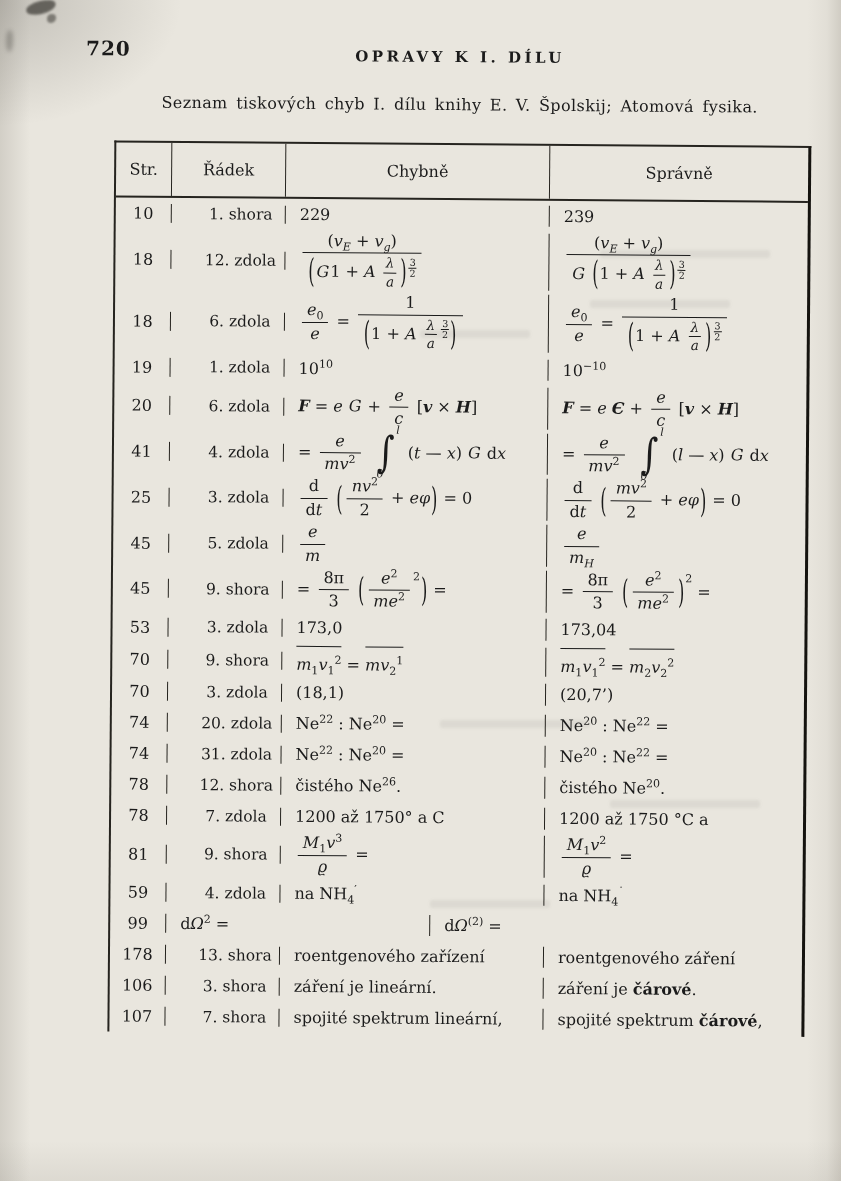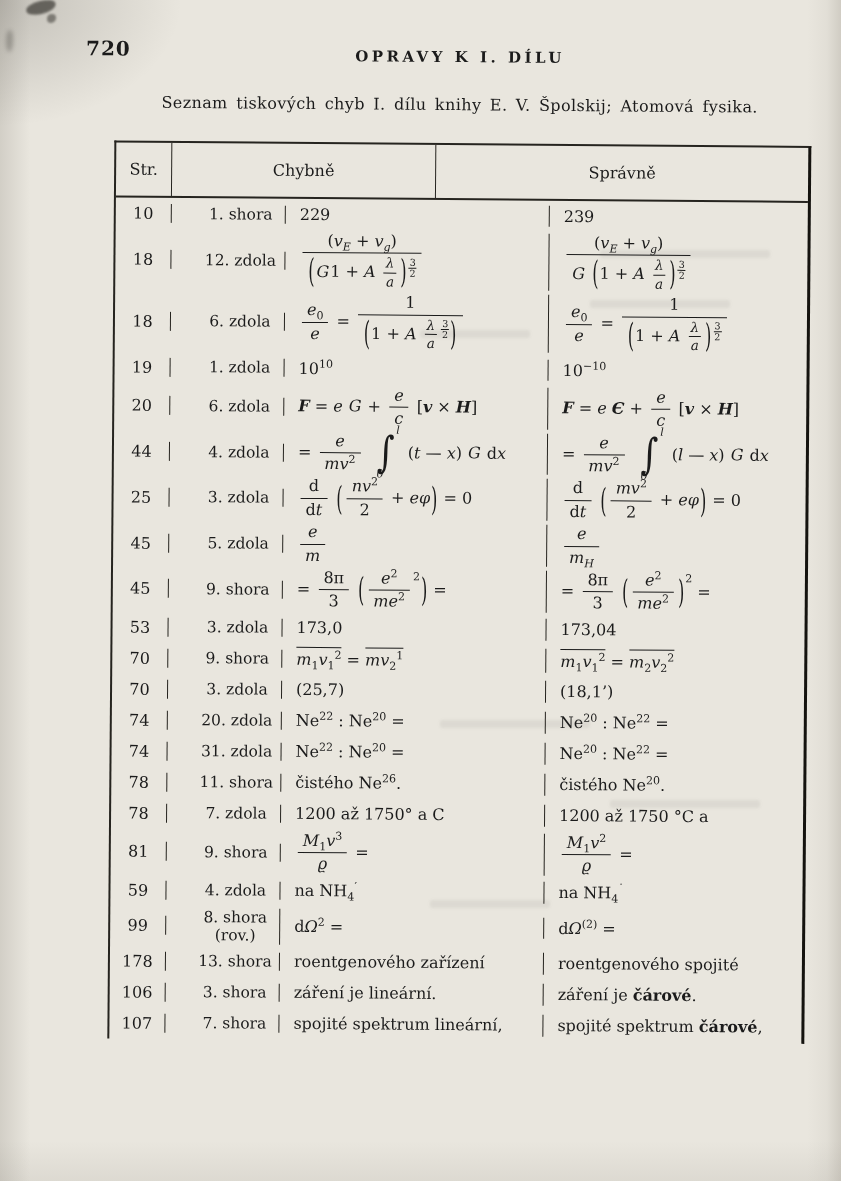--- a/index.html
+++ b/index.html
@@ -50,21 +50,21 @@
   .fr .nu{display:block; border-bottom:1px solid #1b1b1b; padding:0 5px 2px; line-height:1.15;}
   .fr .de{display:block; padding:2px 5px 0; line-height:1.15;}
   .fr.fs{font-size:13.5px; margin:0 3px;}
   .fr.fs .nu{padding:0 2px 1px;}
   .fr.fs .de{padding:1px 2px 0;}
   .sf{display:inline-flex; flex-direction:column; font-size:9.5px; line-height:1.05;
       text-align:center; vertical-align:12px; margin-left:1px;}
   .sf span:first-child{border-bottom:1px solid #1b1b1b; padding:0 1px;}
   .bp{display:inline-block; transform:scaleY(2.05); font-weight:300; padding:0 1px; vertical-align:middle;}
   .hi2{vertical-align:15px; font-size:11px;}
-  .ovl{display:inline-block; border-top:1px solid #1b1b1b; padding-top:1px;}
+  .ovl{display:inline-block; border-top:1px solid #1b1b1b; padding-top:7px;}
   .int{position:relative; display:inline-block; width:16px; margin:0 10px 0 8px; vertical-align:middle;}
   .isym{display:inline-block; font-size:34px; line-height:30px; transform:scaleY(1.25);}
   .il{position:absolute; top:-13px; right:-7px; font-size:11px;}
   .ib{position:absolute; bottom:-13px; left:0px; font-size:11px;}
   .ge{font-style:italic; font-weight:bold;}
   .g{margin:0 1px;}
 </style>
 </head>
 <body>
 
@@ -80,20 +80,21 @@
   <div class="ghost" style="left:430px;top:900px;width:120px;"></div>
 
   <div class="content">
     <div class="pageno">720</div>
     <div class="runtitle">OPRAVY K I. DÍLU</div>
     <div class="subtitle">Seznam tiskových chyb I. dílu knihy E. V. Špolskij; Atomová fysika.</div>
 
     <div class="tbl">
       <div class="hrow">
         <div class="c c1">Str.</div>
+        <div class="c c2">Řádek</div>
         <div class="c c3">Chybně</div>
         <div class="c c4">Správně</div>
       </div>
       <div id="rows">
   <div class="row">
     <div class="c c1">
               <span class="v">10</span>
             </div>
     <div class="c c2">
               <span class="v">1. shora</span>
@@ -209,21 +210,21 @@
     <div class="c c4">
               <span class="cw"><b><i>F</i></b> = <i>e</i> <span class="ge">Є</span> + <span class="fr">
                   <span class="nu"><i>e</i></span>
                   <span class="de"><i>c</i></span>
                 </span> [<b><i>v</i></b> × <b><i>H</i></b>]</span>
             </div>
   </div>
 
   <div class="row">
     <div class="c c1">
-              <span class="v">44</span>
+              <span class="v">41</span>
             </div>
     <div class="c c2">
               <span class="v">4. zdola</span>
             </div>
     <div class="c c3">
               <span class="cw">= <span class="fr">
                   <span class="nu"><i>e</i></span>
                   <span class="de"><i>mv</i><sup>2</sup></span>
                 </span> <span class="int"><span class="isym">∫</span><span class="il"><i>l</i></span><span class="ib"><i>0</i></span></span> (<i>t</i> — <i>x</i>) <i class="g">G</i> d<i>x</i></span>
             </div>
@@ -341,24 +342,24 @@
   </div>
 
   <div class="row">
     <div class="c c1">
               <span class="v">70</span>
             </div>
     <div class="c c2">
               <span class="v">3. zdola</span>
             </div>
     <div class="c c3">
-              <span class="cw">(25,7)</span>
-            </div>
-    <div class="c c4">
-              <span class="cw">(18,1’)</span>
+              <span class="cw">(18,1)</span>
+            </div>
+    <div class="c c4">
+              <span class="cw">(20,7’)</span>
             </div>
   </div>
 
   <div class="row">
     <div class="c c1">
               <span class="v">74</span>
             </div>
     <div class="c c2">
               <span class="v">20. zdola</span>
             </div>
@@ -383,21 +384,21 @@
     <div class="c c4">
               <span class="cw">Ne<sup>20</sup> : Ne<sup>22</sup> =</span>
             </div>
   </div>
 
   <div class="row">
     <div class="c c1">
               <span class="v">78</span>
             </div>
     <div class="c c2">
-              <span class="v">11. shora</span>
+              <span class="v">12. shora</span>
             </div>
     <div class="c c3">
               <span class="cw">čistého Ne<sup>26</sup>.</span>
             </div>
     <div class="c c4">
               <span class="cw">čistého Ne<sup>20</sup>.</span>
             </div>
   </div>
 
   <div class="row">
@@ -448,44 +449,40 @@
             </div>
     <div class="c c4">
               <span class="cw">na NH<sub>4</sub><sup>˙</sup></span>
             </div>
   </div>
 
   <div class="row">
     <div class="c c1">
               <span class="v">99</span>
             </div>
-    <div class="c c2">
-              <span class="v">8. shora</span>
-              <span class="v2">(rov.)</span>
-            </div>
     <div class="c c3">
               <span class="cw">d<i>Ω</i><sup>2</sup> =</span>
             </div>
     <div class="c c4">
               <span class="cw">d<i>Ω</i><sup>(2)</sup> =</span>
             </div>
   </div>
 
   <div class="row">
     <div class="c c1">
               <span class="v">178</span>
             </div>
     <div class="c c2">
               <span class="v">13. shora</span>
             </div>
     <div class="c c3">
               <span class="cw">roentgenového zařízení</span>
             </div>
     <div class="c c4">
-              <span class="cw">roentgenového spojité</span>
+              <span class="cw">roentgenového záření</span>
             </div>
   </div>
 
   <div class="row">
     <div class="c c1">
               <span class="v">106</span>
             </div>
     <div class="c c2">
               <span class="v">3. shora</span>
             </div>

